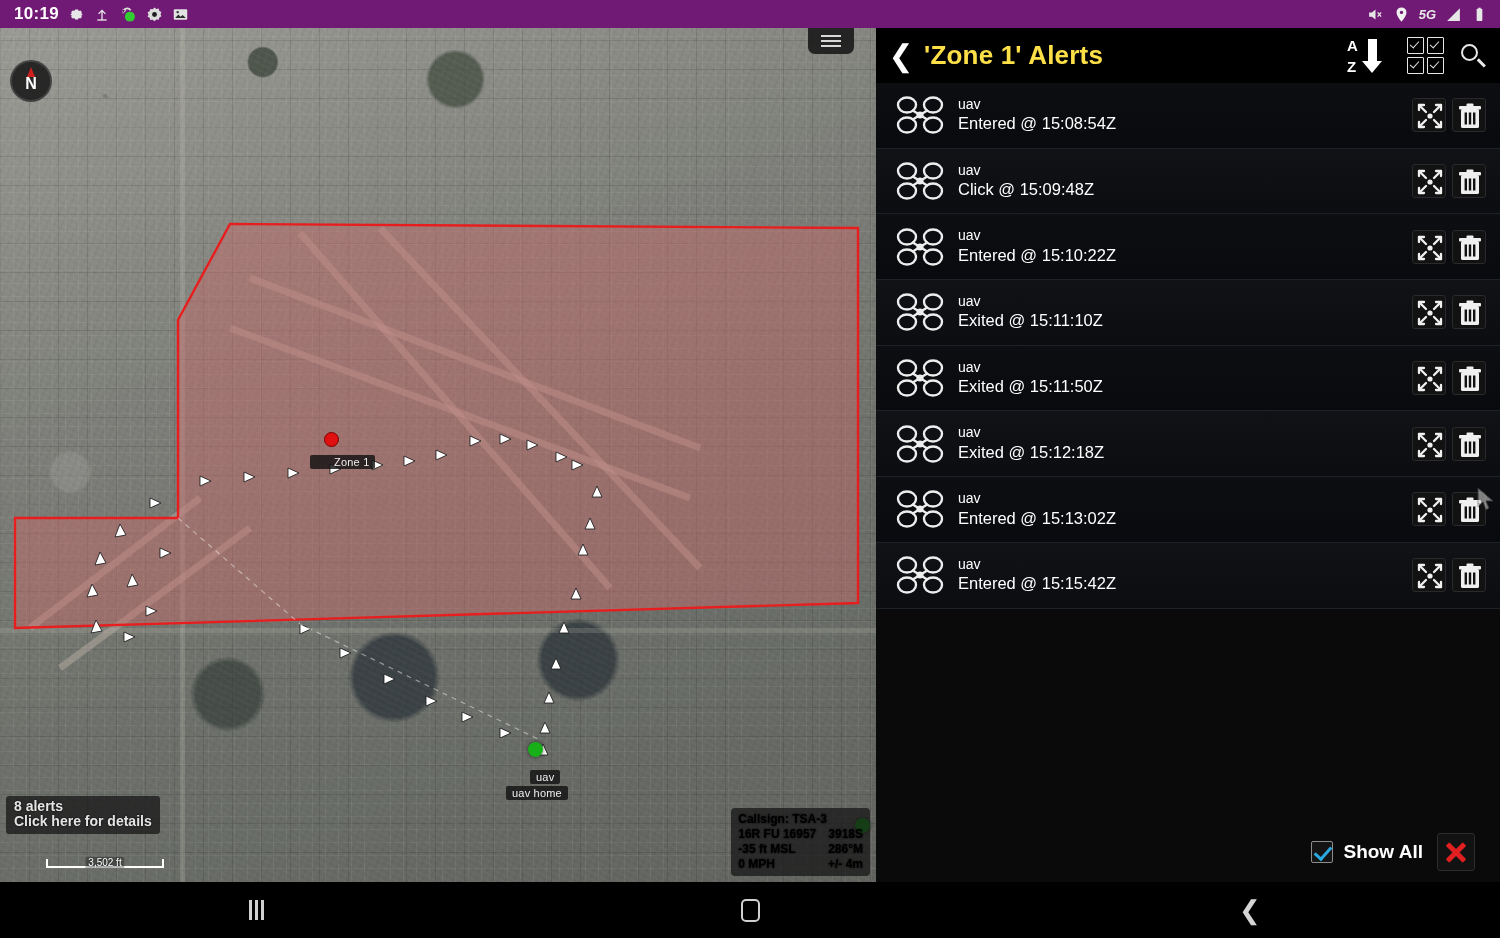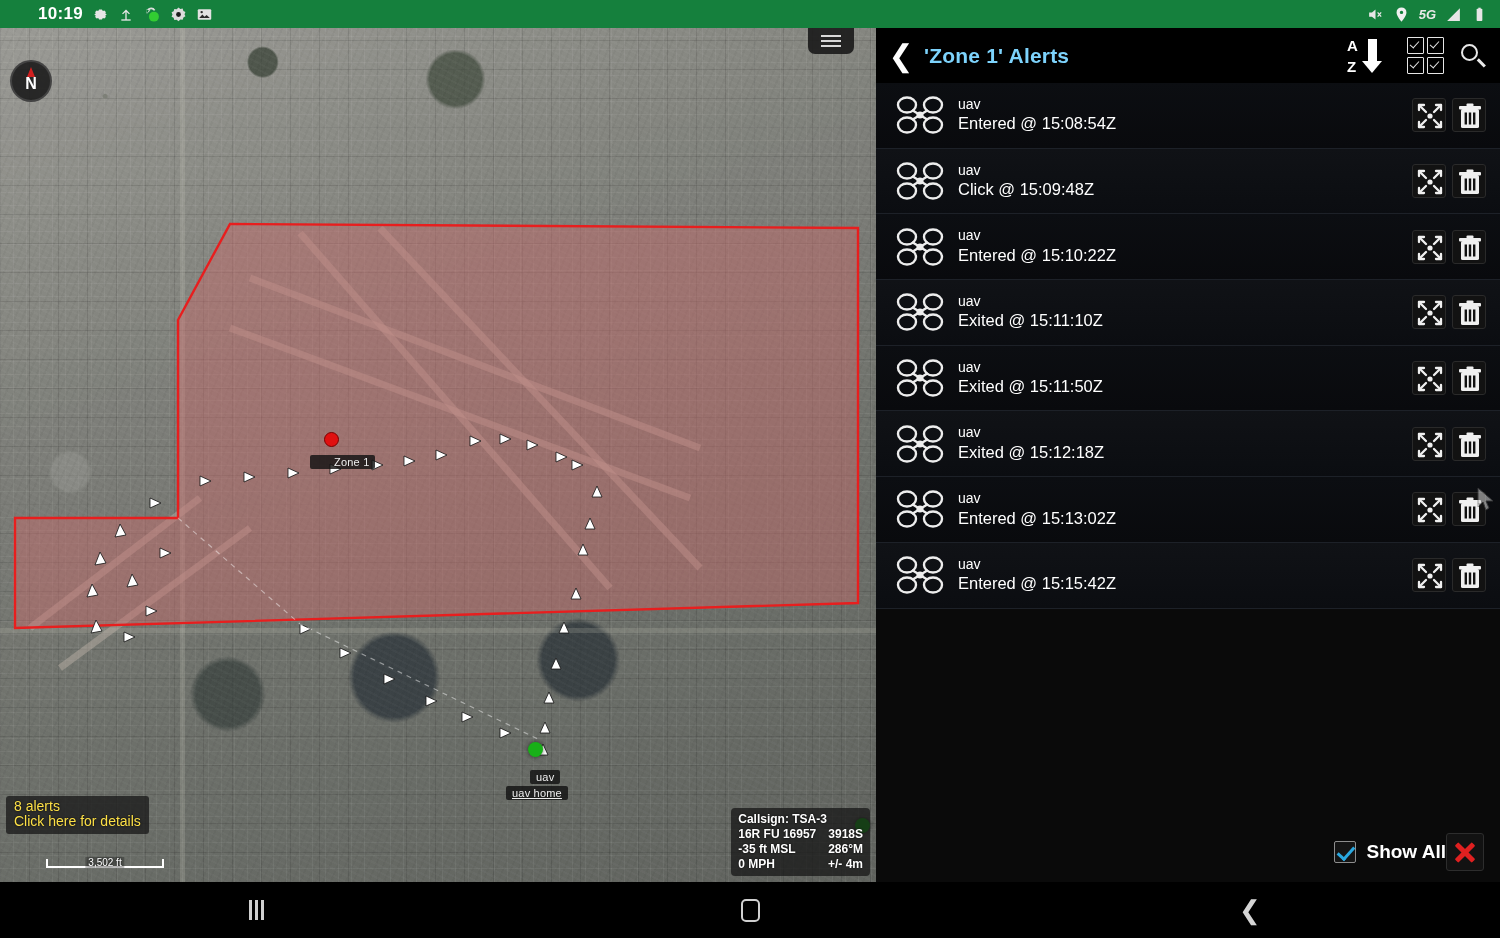--- a/index.html
+++ b/index.html
@@ -3,21 +3,21 @@
 <meta charset="utf-8">
 <style>
   * { margin:0; padding:0; box-sizing:border-box; }
   html,body { width:1500px; height:938px; background:#000; overflow:hidden;
               font-family:"Liberation Sans", sans-serif; }
 
   #app { position:relative; width:1500px; height:938px; background:#000; }
 
   
   .statusbar { position:absolute; top:0; left:0; width:1500px; height:28px;
-               background:#15803d; display:flex; align-items:center; z-index:50;padding-left:24px; }
+               background:#701a75; display:flex; align-items:center; z-index:50; }
   .sb-left { display:flex; align-items:center; gap:9px; padding-left:14px; }
   .sb-clock { color:#fff; font-size:17px; font-weight:bold; letter-spacing:.3px; }
   .sb-right { margin-left:auto; display:flex; align-items:center; gap:9px; padding-right:12px; }
   .sb-ico { width:17px; height:17px; display:inline-block; position:relative; }
   .sb-txt { color:#e8e8e8; font-size:13px; font-style:italic; font-weight:bold; }
 
   
   .map { position:absolute; left:0; top:28px; width:876px; height:854px;
          overflow:hidden; background:#6f6f68; }
   .map-base { position:absolute; inset:0;
@@ -64,45 +64,45 @@
                      border-right:4px solid transparent; border-bottom:10px solid #d12020; }
 
   .map-menu { position:absolute; right:22px; top:-1px; width:46px; height:27px;
               background:rgba(26,26,26,.9); border-radius:0 0 7px 7px;
               display:flex; align-items:center; justify-content:center; }
   .map-menu i { display:block; width:20px; height:2px; background:#d8d8d8;
                 box-shadow:0 5px 0 #d8d8d8, 0 -5px 0 #d8d8d8; }
 
   .alertbox { position:absolute; left:6px; bottom:48px;
               background:rgba(25,25,25,.78); padding:3px 8px 4px; border-radius:3px; }
-  .alertbox div { color:#fde047; font-size:14px; font-weight:normal; line-height:1.12;
+  .alertbox div { color:#e5e5e5; font-size:14px; font-weight:bold; line-height:1.12;
                   text-shadow:0 0 2px #000; }
 
   .scalebar { position:absolute; left:46px; bottom:14px; width:118px; }
   .scalebar .bar { position:relative; height:9px; border-left:2px solid #fff;
                    border-right:2px solid #fff; border-bottom:2px solid #fff; }
   .scalebar .txt { position:absolute; left:50%; transform:translateX(-50%);
                    bottom:0px; color:#fff; font-size:10px; text-shadow:0 0 3px #000;
                    background:rgba(0,0,0,.25); padding:0 3px; }
 
   .infobox { position:absolute; right:6px; bottom:6px; background:rgba(22,22,22,.74);
              border-radius:4px; padding:4px 7px; min-width:130px; }
-  .infobox .l { color:#ffffff; font-size:12px; line-height:1.25; white-space:nowrap;
+  .infobox .l { color:#000000; font-size:12px; line-height:1.25; white-space:nowrap;
                 display:flex; justify-content:space-between; gap:12px; }
   .infobox .l span { font-weight:bold; text-shadow:0 0 2px #000; }
 
   
   .panel { position:absolute; left:876px; top:28px; width:624px; height:854px;
            background:#0a0a0a; }
   .panel-head { position:relative; height:55px; background:#000;
                 display:flex; align-items:center; padding:0 14px 0 8px; }
   .back-chev { width:34px; height:40px; display:flex; align-items:center;
                justify-content:center; color:#fff; font-size:30px; line-height:1;
                font-weight:300; }
-  .panel-title { color:#7dd3fc; font-size:21px; font-weight:bold; margin-left:6px;
+  .panel-title { color:#fde047; font-size:26px; font-weight:bold; margin-left:6px;
                  letter-spacing:.2px; }
   .head-tools { margin-left:auto; display:flex; align-items:center; gap:16px; }
 
   .az { position:relative; width:46px; height:40px; color:#fff;
         font-weight:bold; font-size:15px; }
   .az .a { position:absolute; left:2px; top:1px; }
   .az .z { position:absolute; left:2px; bottom:1px; }
   .az .arw { position:absolute; left:23px; top:3px; width:9px; height:22px;
              background:#fff; }
   .az .arw:after { content:""; position:absolute; left:-6px; top:22px; width:0; height:0;
@@ -132,21 +132,21 @@
   .r-title { color:#fff; font-size:14px; line-height:1.25; }
   .r-sub { color:#fff; font-size:16.5px; line-height:1.3; }
   .rowacts { margin-left:auto; display:flex; align-items:center; gap:6px; }
   .abtn { width:34px; height:34px; background:#121212; border:1px solid #2a2a2a;
           border-radius:3px; position:relative; }
   .cursor { position:absolute; right:-10px; top:-6px; width:18px; height:26px;
             opacity:.55; }
 
   .panel-foot { position:absolute; left:0; right:0; bottom:0; height:60px;
                 background:#0a0a0a; display:flex; align-items:center;
-                justify-content:flex-end; padding-right:16px; }
+                justify-content:flex-end; padding-right:25px; gap:14px; }
   .showall { display:flex; align-items:center; gap:10px; }
   .cbox { width:22px; height:22px; border:1.6px solid #8d8d8d; background:#141414;
           border-radius:2px; position:relative; }
   .cbox:after { content:""; position:absolute; left:6px; top:1px; width:7px; height:14px;
           border:solid #2aa8e0; border-width:0 3.4px 3.4px 0; transform:rotate(42deg); }
   .showall-label { color:#fff; font-size:19px; font-weight:bold; }
   .closebtn { width:38px; height:38px; background:#121212; border:1px solid #2d2d2d;
               border-radius:3px; position:relative; }
   .closebtn i, .closebtn b { position:absolute; left:50%; top:50%; width:24px; height:5px;
               margin:-2.5px 0 0 -12px; background:#e02020; border-radius:1px; }
@@ -296,21 +296,21 @@
 
     <div class="map-menu">
       <i></i>
     </div>
 
     <div class="marker-dot" style="left:324px;top:404px;"></div>
     <div class="map-label" style="left:310px;top:427px;padding-left:24px;">Zone 1</div>
 
     <div class="home-dot" style="left:528px;top:714px;"></div>
     <div class="map-label" style="left:530px;top:742px;">uav</div>
-    <div class="map-label" style="left:506px;top:758px;text-decoration:underline;">uav home</div>
+    <div class="map-label" style="left:506px;top:758px;">uav home</div>
 
     <div class="home-dot" style="left:855px;top:790px;"></div>
 
     <div class="alertbox">
       <div>8 alerts</div>
       <div>Click here for details</div>
     </div>
 
     <div class="scalebar">
       <div class="bar"></div>

